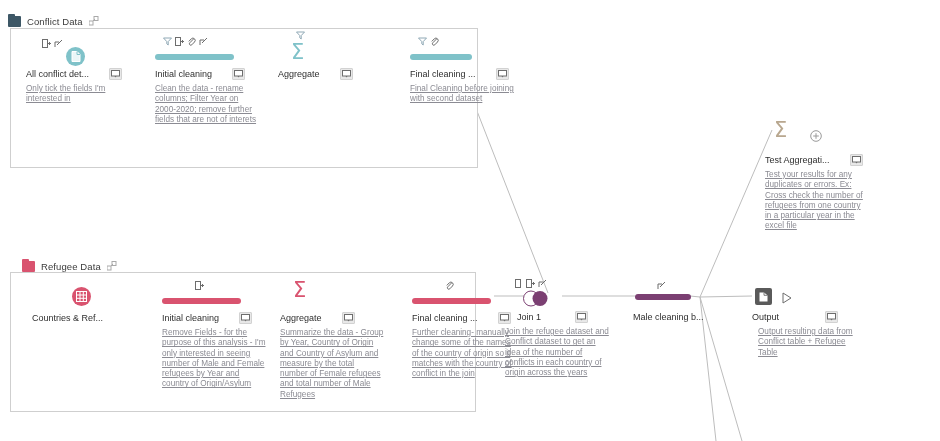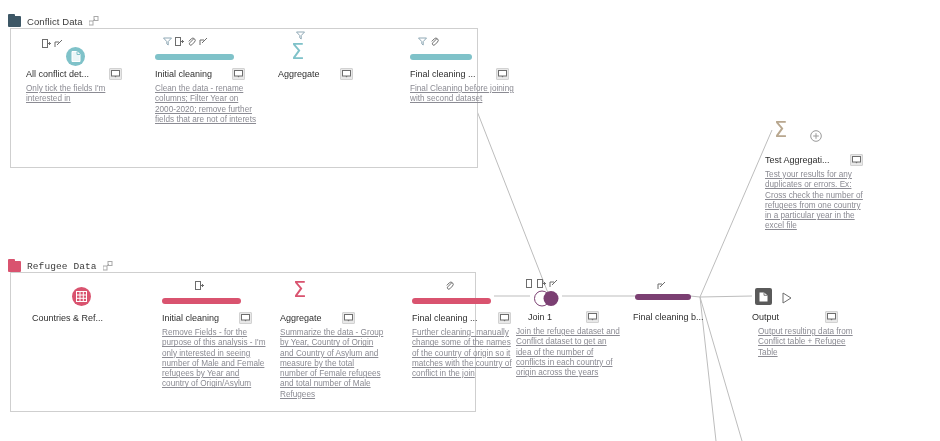--- a/index.html
+++ b/index.html
@@ -303,21 +303,21 @@
       <span class="note-btn">
         <svg width="9" height="8" viewBox="0 0 9 8">
           <rect x="0.5" y="0.5" width="8" height="5.5" fill="#fff" stroke="#6d6d6d" stroke-width="1"></rect>
           <path d="M3.5 6 L4.5 7.5 L5.5 6" fill="#6d6d6d"></path>
         </svg>
       </span>
     </div>
     <div class="node-desc">Final Cleaning before joining with second dataset</div>
   </div>
 
-  <div class="group-header" style="left:8px; top:259px;font-family:Liberation Mono, monospace;">
+  <div class="group-header" style="left:22px; top:259px;">
     <span class="group-folder" style="background:#d9536f;"></span>
     <span class="group-title">Refugee Data</span>
     <span class="collapse-ico">
       <svg width="10" height="10" viewBox="0 0 10 10">
         <rect x="0" y="5" width="4" height="4" fill="none" stroke="#8d8d8d" stroke-width="1"></rect>
         <rect x="5" y="0.5" width="4" height="4" fill="none" stroke="#8d8d8d" stroke-width="1"></rect>
         <path d="M4 5 L6 3" stroke="#8d8d8d" stroke-width="1"></path>
       </svg>
     </span>
   </div>
@@ -393,21 +393,21 @@
       <span class="note-btn">
         <svg width="9" height="8" viewBox="0 0 9 8">
           <rect x="0.5" y="0.5" width="8" height="5.5" fill="#fff" stroke="#6d6d6d" stroke-width="1"></rect>
           <path d="M3.5 6 L4.5 7.5 L5.5 6" fill="#6d6d6d"></path>
         </svg>
       </span>
     </div>
     <div class="node-desc">Further cleaning- manually change some of the names of the country of origin so it matches with the country of conflict in the join</div>
   </div>
 
-  <div class="node" style="left:516px; top:278px;">
+  <div class="node" style="left:505px; top:278px;">
     <div class="node-glyph-row" style="height:31px;">
       <div class="hover-icons" style="left:9px; top:0px;">
         <span class="mini-ico">
           <svg width="9" height="9" viewBox="0 0 9 9">
             <rect x="1.5" y="0.5" width="5" height="8" fill="none" stroke="#6d6d6d" stroke-width="1"></rect>
           </svg>
         </span>
         <span class="mini-ico">
           <svg width="9" height="9" viewBox="0 0 9 9">
             <rect x="0.5" y="0.5" width="5" height="8" fill="none" stroke="#6d6d6d" stroke-width="1"></rect>
@@ -446,21 +446,21 @@
         <span class="mini-ico">
           <svg width="9" height="9" viewBox="0 0 9 9">
             <path d="M1 8 L1 3 L5 3" fill="none" stroke="#6d6d6d" stroke-width="1"></path>
             <path d="M3 6 L8 1" stroke="#6d6d6d" stroke-width="1"></path>
           </svg>
         </span>
       </div>
       <span class="bar-step" style="left:2px; top:16px; width:56px; background:#7b3f72;"></span>
     </div>
     <div class="node-label-row">
-      <span class="node-label">Final cleaning b...</span>
+      <span class="node-label">Male cleaning b...</span>
     </div>
   </div>
 
   <div class="node" style="left:765px; top:116px;">
     <div class="node-glyph-row" style="height:36px;">
       <span class="sigma-step" style="left:9px; top:4px; color:#b8a78f;">Σ</span>
       <span class="plus-ico" style="left:45px; top:12px;">
         <svg width="12" height="12" viewBox="0 0 12 12">
           <circle cx="6" cy="6" r="5.3" fill="none" stroke="#9a9a9a" stroke-width="1"></circle>
           <path d="M6 3.2 V8.8 M3.2 6 H8.8" stroke="#9a9a9a" stroke-width="1"></path>

